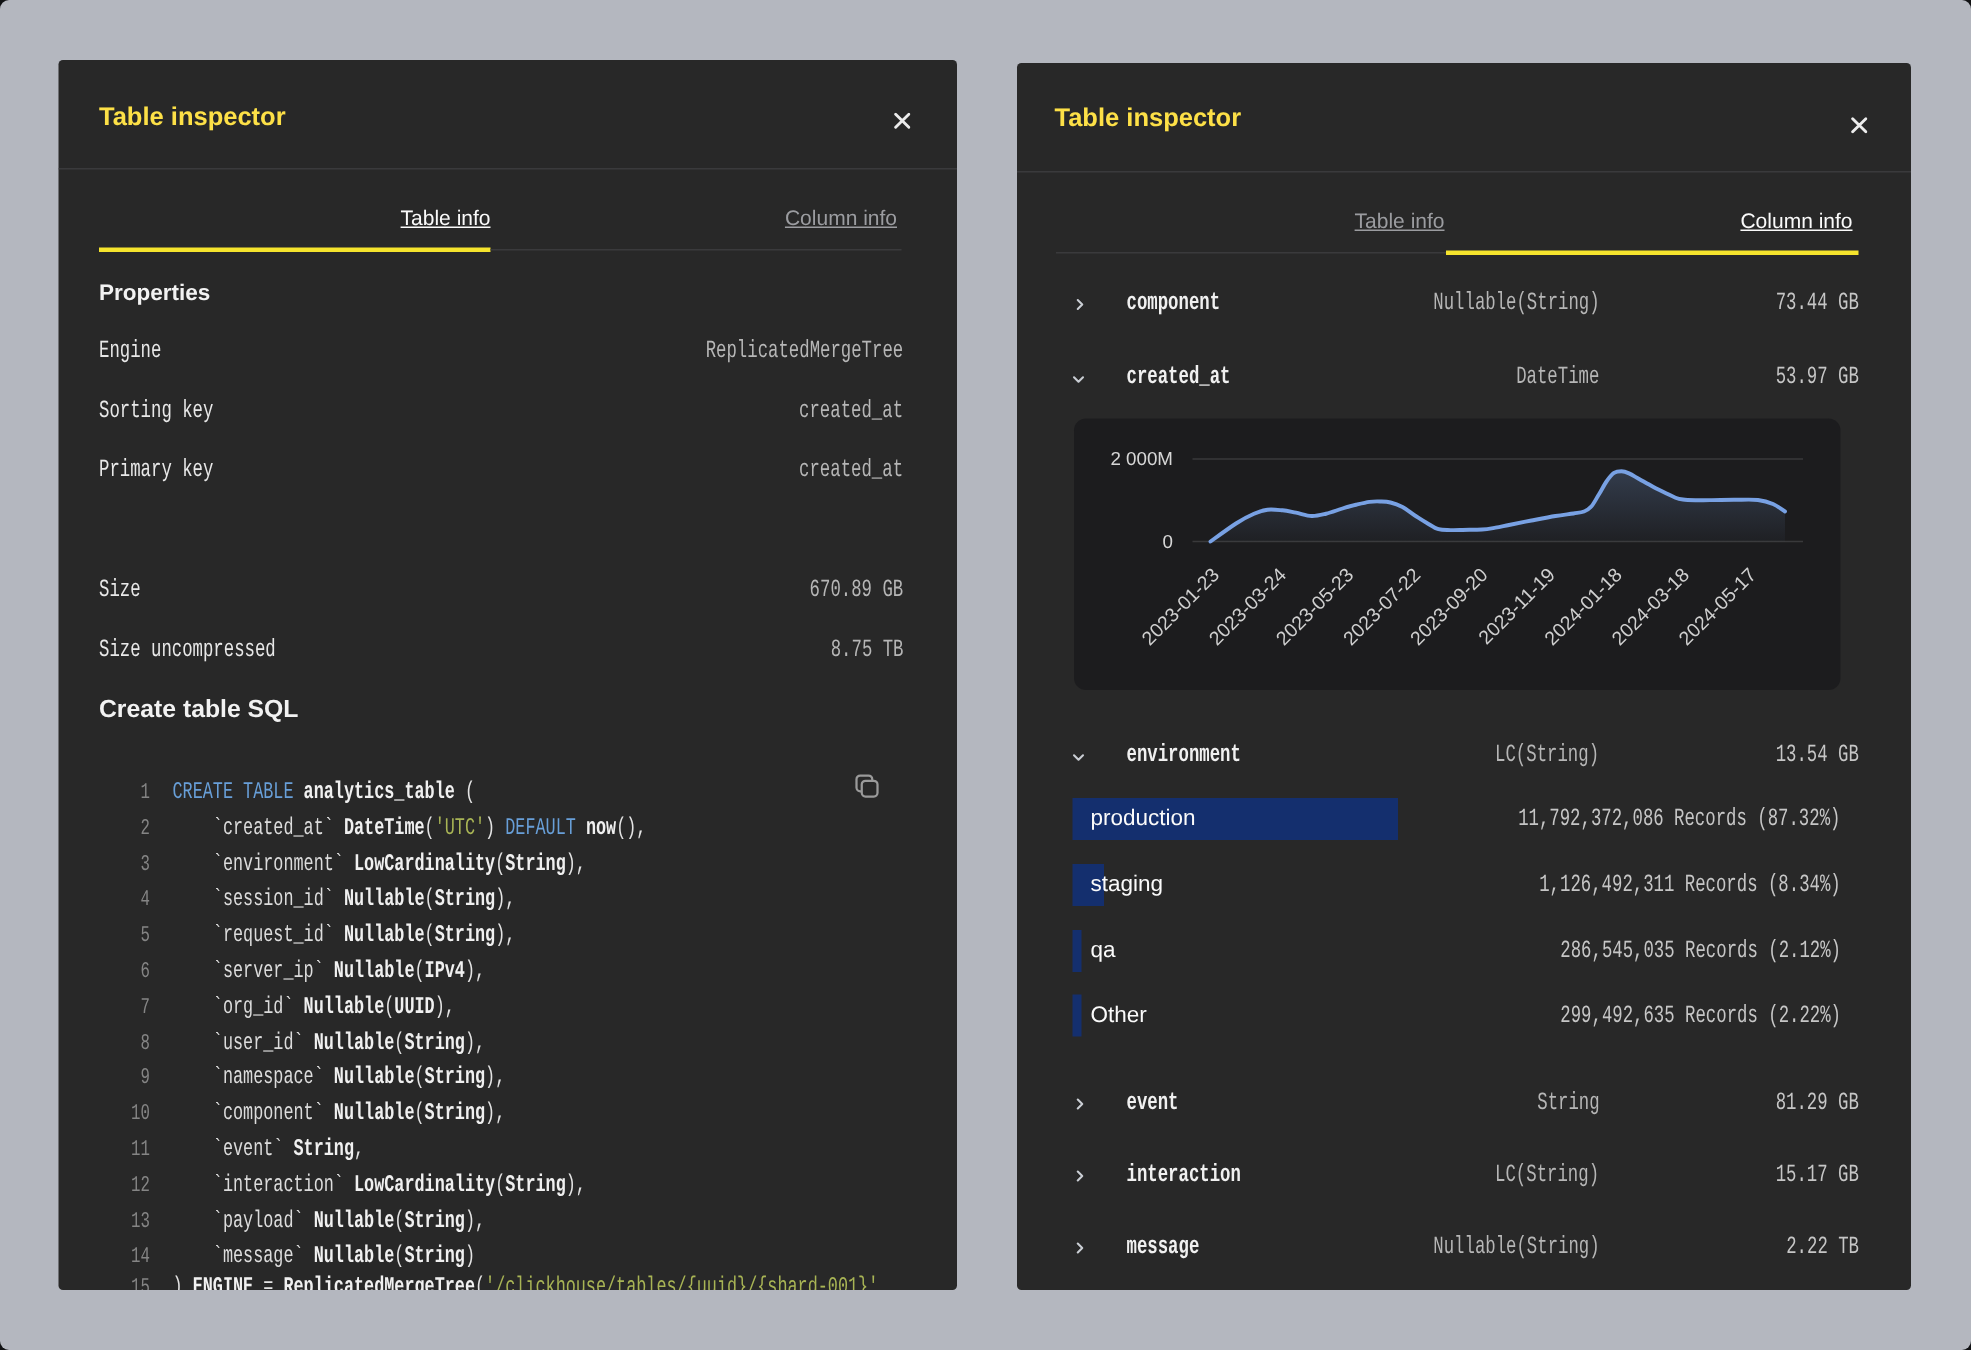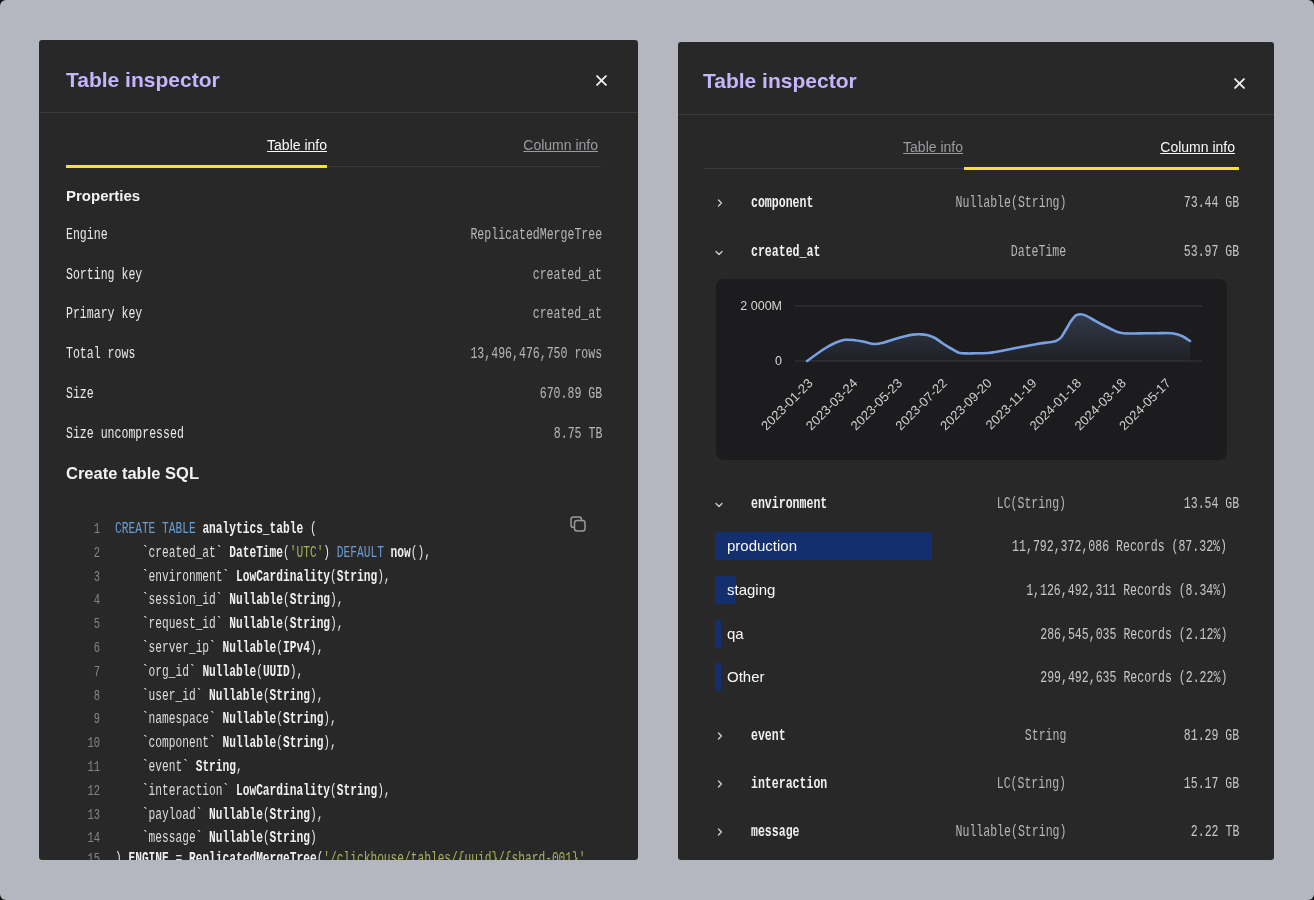--- a/index.html
+++ b/index.html
@@ -4,21 +4,21 @@
 <style>
   html,body{margin:0;padding:0;}
   body{width:1314px;height:900px;background:#111214;overflow:hidden;
        font-family:"Liberation Sans",sans-serif;}
   .page{position:absolute;left:0;top:0;width:1314px;height:900px;
         background:#b4b7bf;border-radius:6px;}
   .panel{position:absolute;background:#282828;border-radius:3px;overflow:hidden;}
   #pL{left:39px;top:40px;width:599px;height:820px;}
   #pR{left:678px;top:42px;width:596px;height:818px;}
   .abs{position:absolute;}
-  .title{font-size:21px;font-weight:bold;color:#c4b5fd;letter-spacing:0px;text-align:right;}
+  .title{font-size:17px;font-weight:bold;color:#fde047;letter-spacing:0px;text-align:right;}
   .hdiv{position:absolute;height:1px;background:#3a3a3c;left:0;right:0;}
   .tab{position:absolute;font-size:14px;text-align:right;text-decoration:underline;}
   .tab.on{color:#fafafa;}
   .tab.off{color:#9b9ca0;}
   .yline{position:absolute;height:3px;background:#f5e42d;}
   .gline{position:absolute;height:1px;background:#3a3a3c;}
   .sech{font-size:15px;font-weight:bold;color:#f2f2f2;}
   .m{font-family:"Liberation Mono",monospace;display:inline-block;
      transform:scaleX(0.70);transform-origin:0 50%;white-space:pre;}
   .mr{font-family:"Liberation Mono",monospace;display:inline-block;
@@ -68,24 +68,20 @@
       <span class="rv"><span class="mr val">ReplicatedMergeTree</span></span>
     </div>
   <div class="row" style="top:224px;">
       <span class="rl"><span class="m lbl">Sorting key</span></span>
       <span class="rv"><span class="mr val">created_at</span></span>
     </div>
   <div class="row" style="top:263px;">
       <span class="rl"><span class="m lbl">Primary key</span></span>
       <span class="rv"><span class="mr val">created_at</span></span>
     </div>
-  <div class="row" style="top:303px;">
-      <span class="rl"><span class="m lbl">Total rows</span></span>
-      <span class="rv"><span class="mr val">13,496,476,750 rows</span></span>
-    </div>
   <div class="row" style="top:343px;">
       <span class="rl"><span class="m lbl">Size</span></span>
       <span class="rv"><span class="mr val">670.89 GB</span></span>
     </div>
   <div class="row" style="top:383px;">
       <span class="rl"><span class="m lbl">Size uncompressed</span></span>
       <span class="rv"><span class="mr val">8.75 TB</span></span>
     </div>
 
   <div class="abs sech" style="left:27px;top:424px;font-size:16.5px;">Create table SQL</div>

